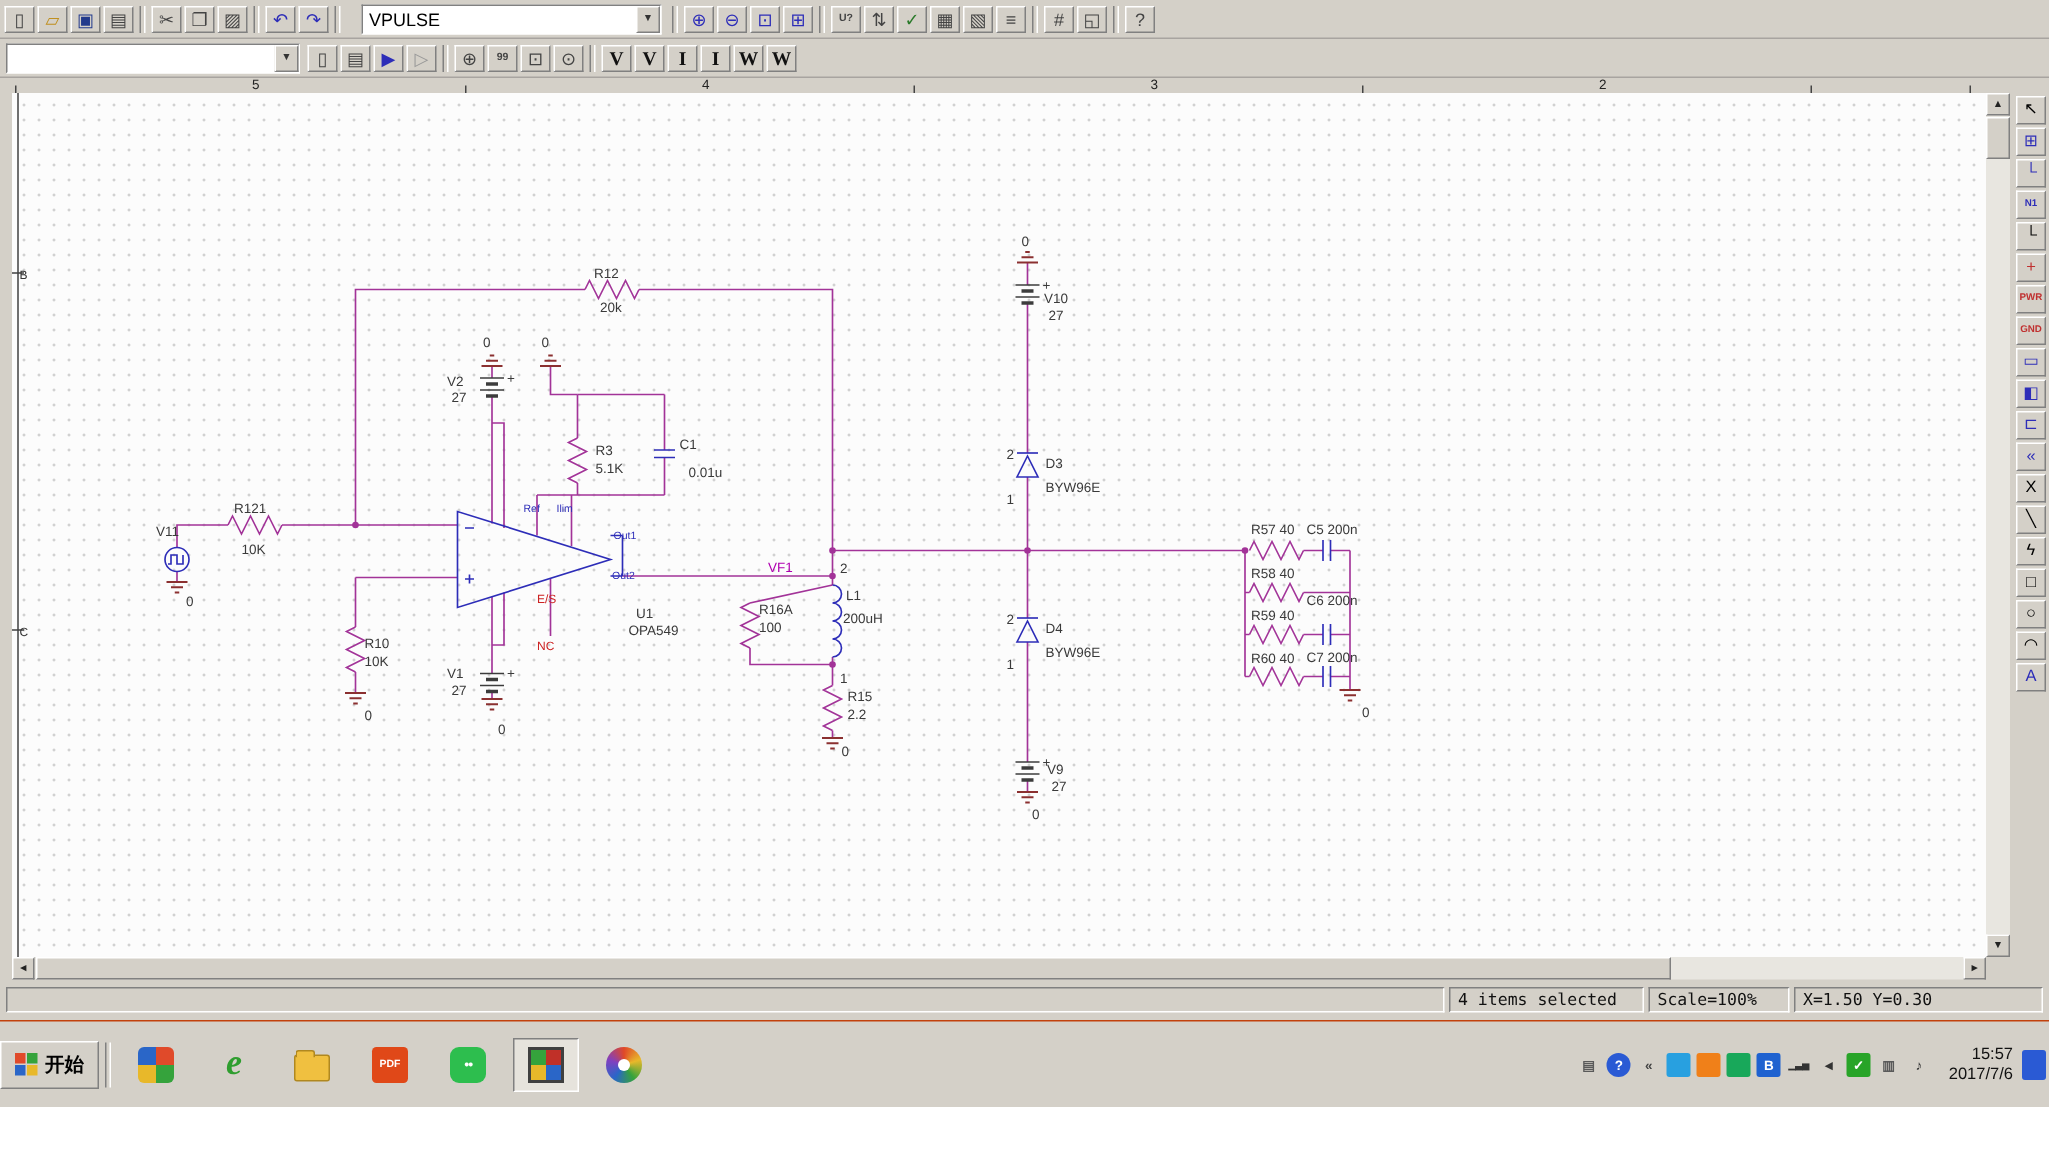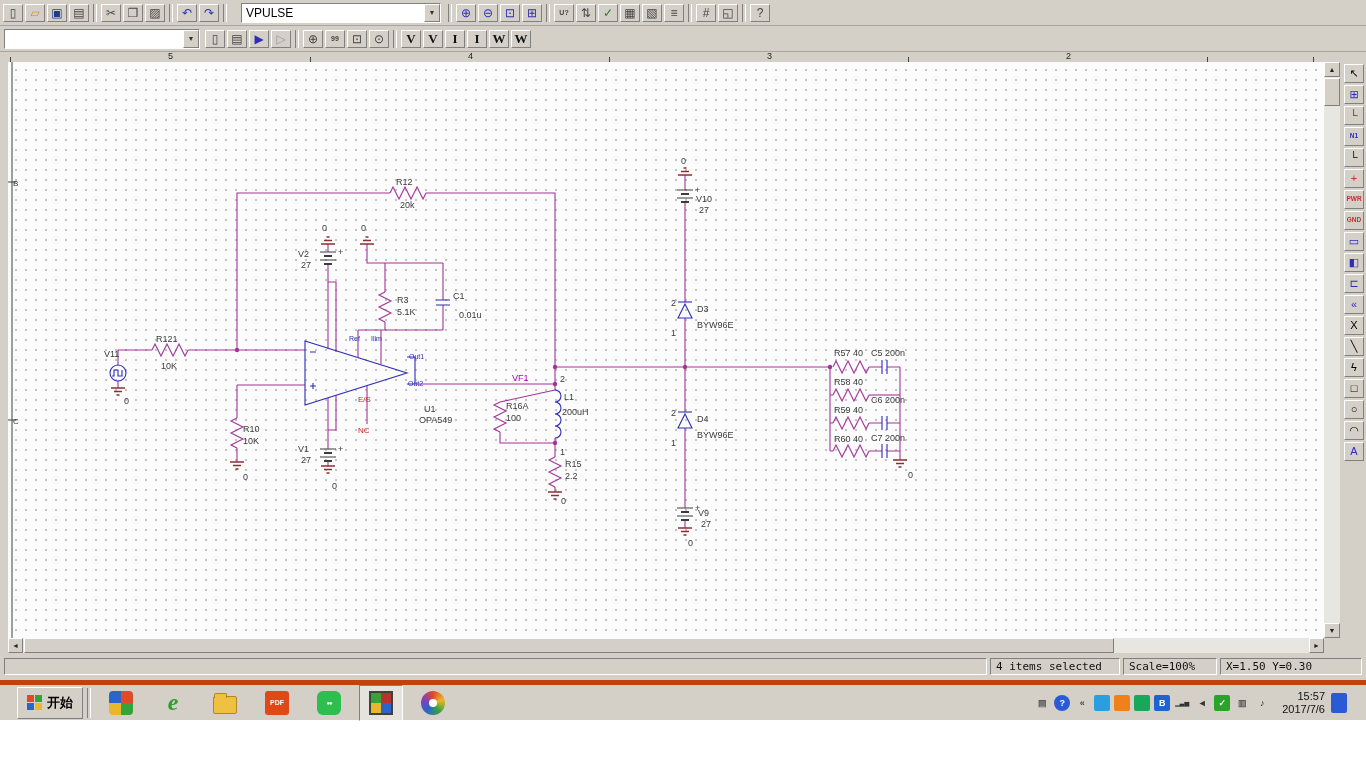--- a/index.html
+++ b/index.html
@@ -73,25 +73,25 @@
 
   
   #statusbar{position:absolute;left:0;top:656px;width:1366px;height:21px;background:#d4d0c8;
     display:flex;align-items:center;padding:0 4px;box-sizing:border-box;gap:3px;
     font-family:"DejaVu Sans Mono",monospace;font-size:11px;color:#111;}
   .sp{height:17px;line-height:15px;padding:0 5px;border:1px solid;border-color:#808080 #fff #fff #808080;
     box-sizing:border-box;white-space:nowrap;overflow:hidden;}
   .sp.grow{flex:1;}
   .sp.w1{width:130px;}
   .sp.w2{width:94px;}
-  .sp.w3{width:142px;}
-
-  
-  #taskbar{position:absolute;left:0;top:680px;width:1366px;height:40px;background:#d4d0c8;
-    border-top:5px solid #c2410c;display:flex;align-items:center;padding:0 17px;box-sizing:border-box;}
+  .sp.w3{width:166px;}
+
+  
+  #taskbar{position:absolute;left:0;top:680px;width:1366px;height:58px;background:#d4d0c8;
+    border-top:1px solid #c2410c;display:flex;align-items:center;padding:0 0;box-sizing:border-box;}
   #startbtn{height:32px;padding:0 9px;display:flex;align-items:center;gap:5px;
     background:#d4d0c8;border:1px solid;border-color:#fff #808080 #808080 #fff;
     font-weight:bold;font-size:13px;box-sizing:border-box;}
   .flag{display:grid;grid-template-columns:7px 7px;grid-template-rows:7px 7px;gap:1px;}
   .flag i{display:block;}
   .flag i:nth-child(1){background:#e04a2a;}
   .flag i:nth-child(2){background:#35a33c;}
   .flag i:nth-child(3){background:#2a66c8;}
   .flag i:nth-child(4){background:#e8b82a;}
   .tdiv{width:2px;height:30px;margin:0 4px;border-left:1px solid #808080;border-right:1px solid #fff;}

